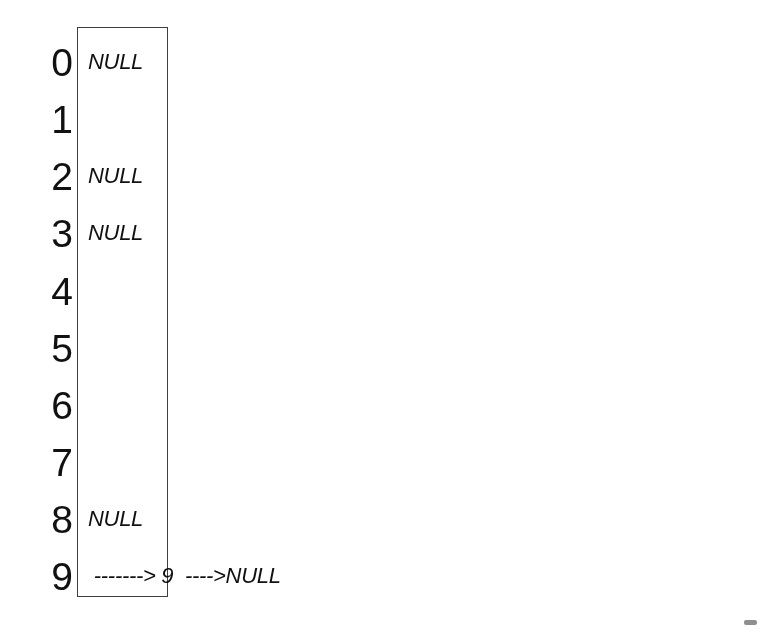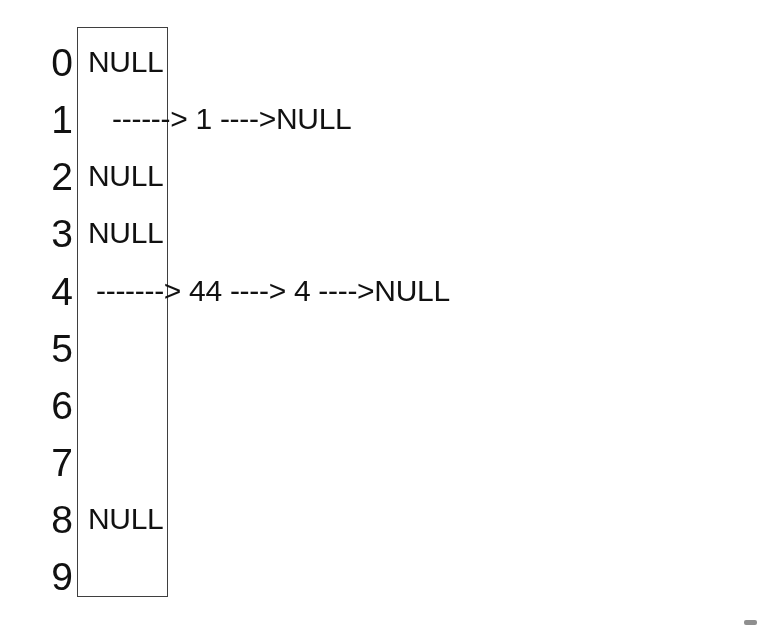--- a/index.html
+++ b/index.html
@@ -41,24 +41,25 @@
     text-align: right;
     font-size: 39px;
     line-height: 1;
     letter-spacing: -1px;
   }
   .chain {
     position: absolute;
     left: 88px;
     top: 50%;
     transform: translateY(-50%);
-    font-size: 30px;
+    font-size: 22px;
     line-height: 1;
     white-space: pre;
     letter-spacing: -0.3px;
+    font-style: italic;
   }
   .corner-dash {
     position: absolute;
     left: 744px;
     top: 620px;
     width: 13px;
     height: 5px;
     background: #8f8f8f;
     border-radius: 2px;
   }
@@ -70,36 +71,34 @@
 
   <div class="bucket-box"></div>
 
   <div class="row" style="top:33px">
     <span class="idx">0</span>
     <span class="chain">NULL</span>
   </div>
 
   <div class="row" style="top:90px">
     <span class="idx">1</span>
-    <span class="chain">   ------&gt; 1 ----&gt;NULL</span>
   </div>
 
   <div class="row" style="top:147px">
     <span class="idx">2</span>
     <span class="chain">NULL</span>
   </div>
 
   <div class="row" style="top:204px">
     <span class="idx">3</span>
     <span class="chain">NULL</span>
   </div>
 
   <div class="row" style="top:262px">
     <span class="idx">4</span>
-    <span class="chain"> -------&gt; 44 ----&gt; 4 ----&gt;NULL</span>
   </div>
 
   <div class="row" style="top:319px">
     <span class="idx">5</span>
   </div>
 
   <div class="row" style="top:376px">
     <span class="idx">6</span>
   </div>
 
@@ -107,17 +106,18 @@
     <span class="idx">7</span>
   </div>
 
   <div class="row" style="top:490px">
     <span class="idx">8</span>
     <span class="chain">NULL</span>
   </div>
 
   <div class="row" style="top:547px">
     <span class="idx">9</span>
+    <span class="chain"> -------&gt; 9  ----&gt;NULL</span>
   </div>
 
   <div class="corner-dash"></div>
 
 </div>
 
 </body></html>

